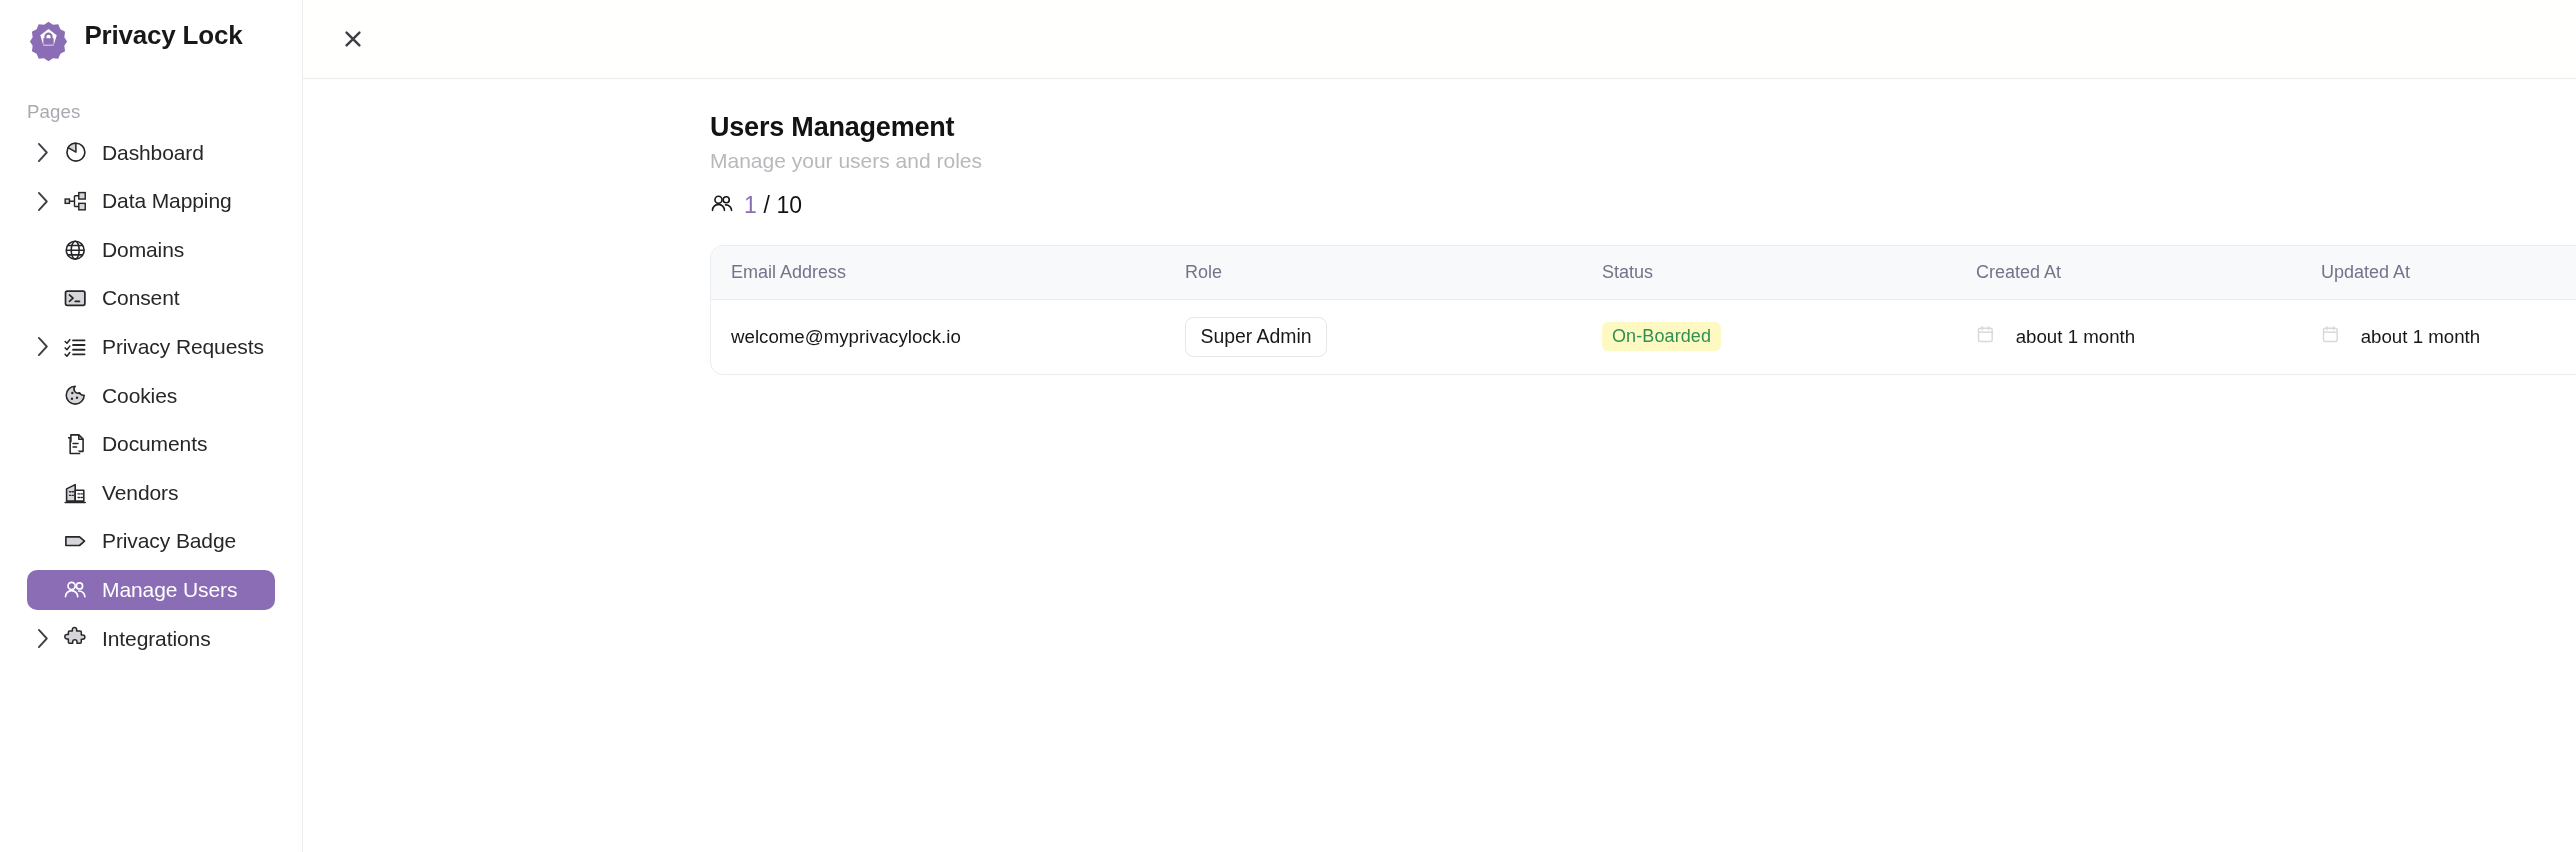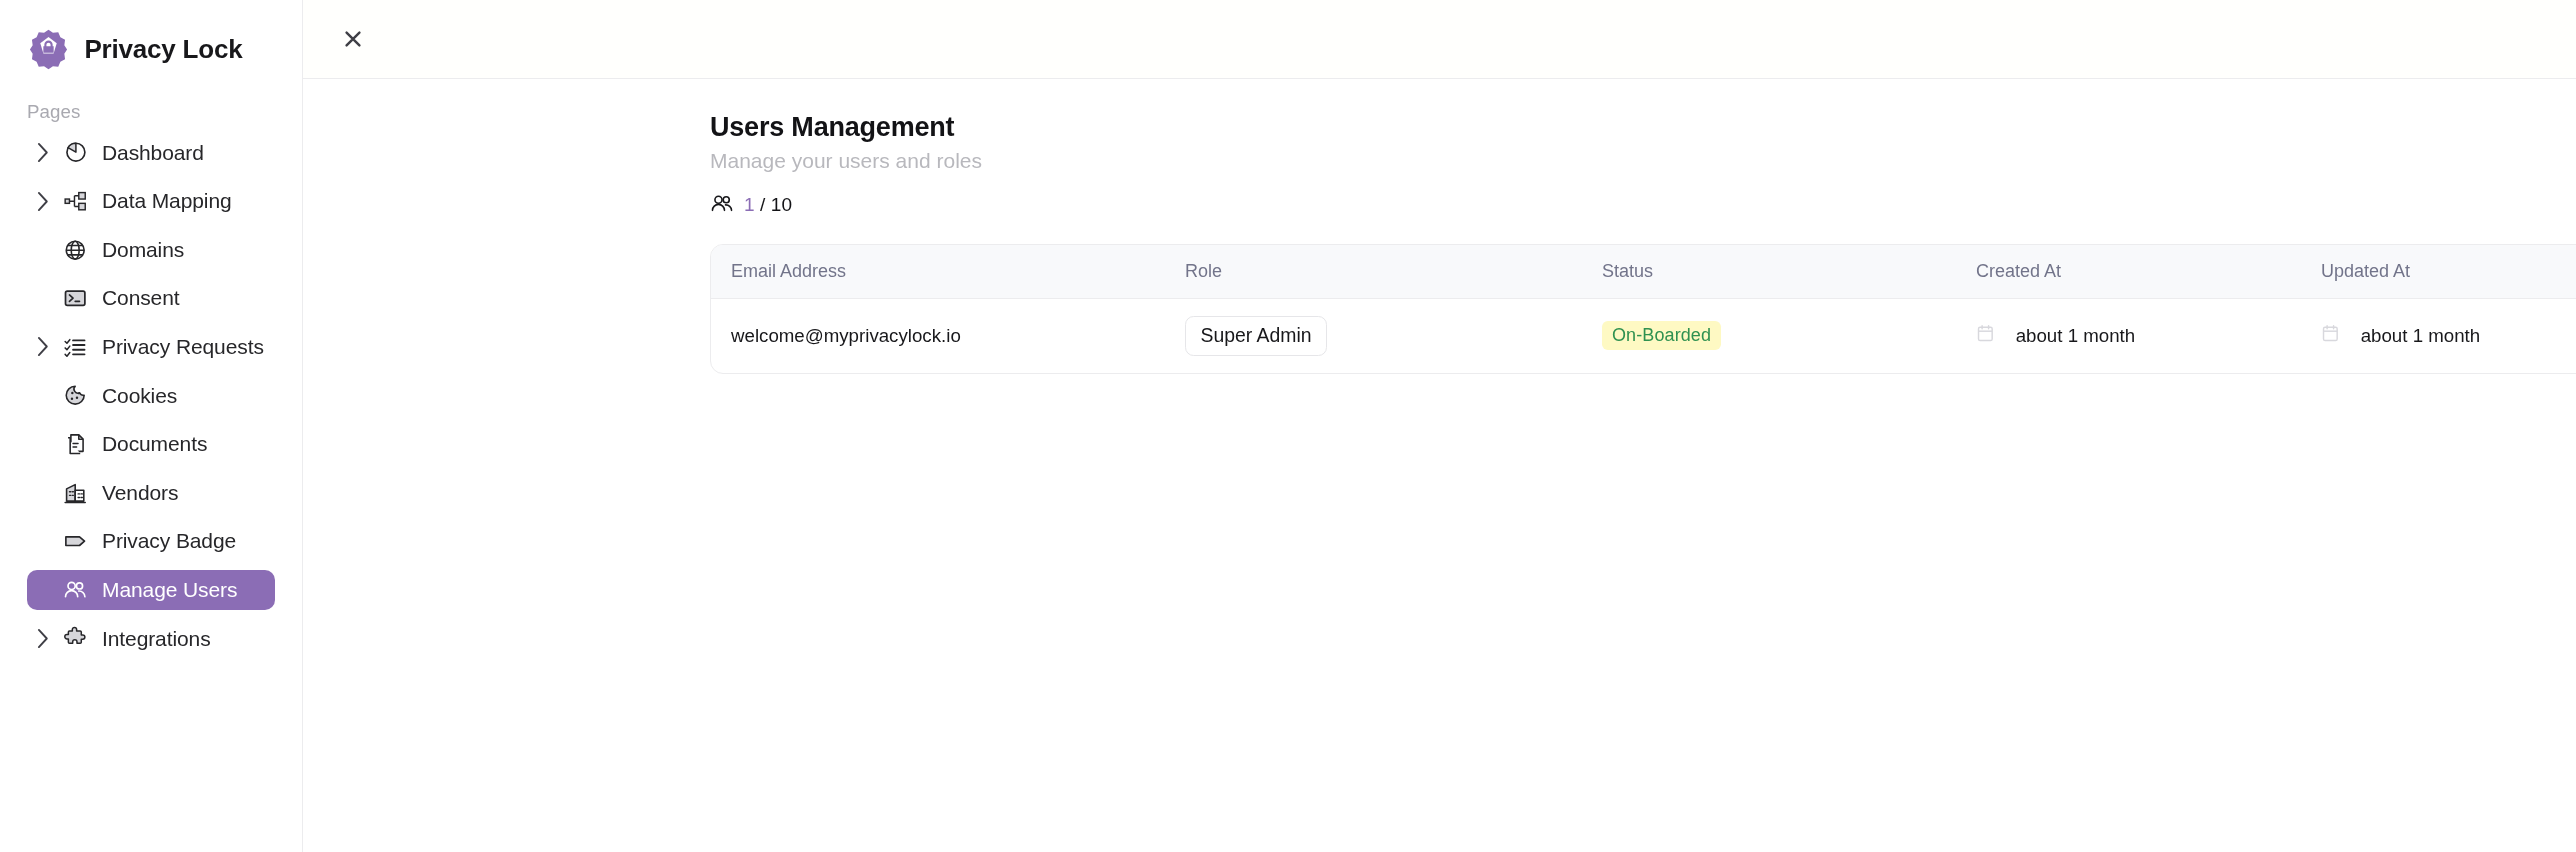--- a/index.html
+++ b/index.html
@@ -13,21 +13,21 @@
 
   
   .sidebar {
     width: 303px; height: 852px;
     background: #ffffff;
     border-right: 1.4px solid #ececee;
     flex: 0 0 303px;
     position: relative;
   }
   .brand {
-    display: flex; align-items: center; gap: 14.4px;
+    display: flex; align-items: flex-start; gap: 14.4px;
     padding: 20px 0 0 27px; height: 79px;
   }
   .brand-logo { width: 43px; height: 43px; flex: 0 0 43px; }
   .brand-name {
     font-size: 26px; font-weight: 700; color: #18181b;
     letter-spacing: -0.2px; white-space: nowrap;
   }
   .pages-label {
     font-size: 18.7px; color: #a9a9b0; font-weight: 400;
     padding: 21.6px 0 0 27px; letter-spacing: 0.1px;
@@ -80,21 +80,21 @@
   .page-title {
     font-size: 27px; font-weight: 700; color: #131316;
     letter-spacing: -0.2px; line-height: 1.15;
   }
   .page-sub {
     font-size: 21px; color: #b8b8bd; margin-top: 5.8px; font-weight: 400;
   }
   .counter {
     display: flex; align-items: center; gap: 10px; margin-top: 18.7px;
   }
-  .counter-text { font-size: 19px; color: #131316; letter-spacing: 0.1px; }
+  .counter-text { font-size: 23px; color: #131316; letter-spacing: 0.1px; }
   .counter-text .cur { color: #8b6db5; }
 
   
   .table-wrap {
     margin-top: 26px;
     border: 1.4px solid #ececee; border-radius: 13px;
     overflow: hidden; background: #fff;
   }
   table { width: 100%; border-collapse: collapse; table-layout: fixed; }
   thead tr { background: #f8f9fb; }

